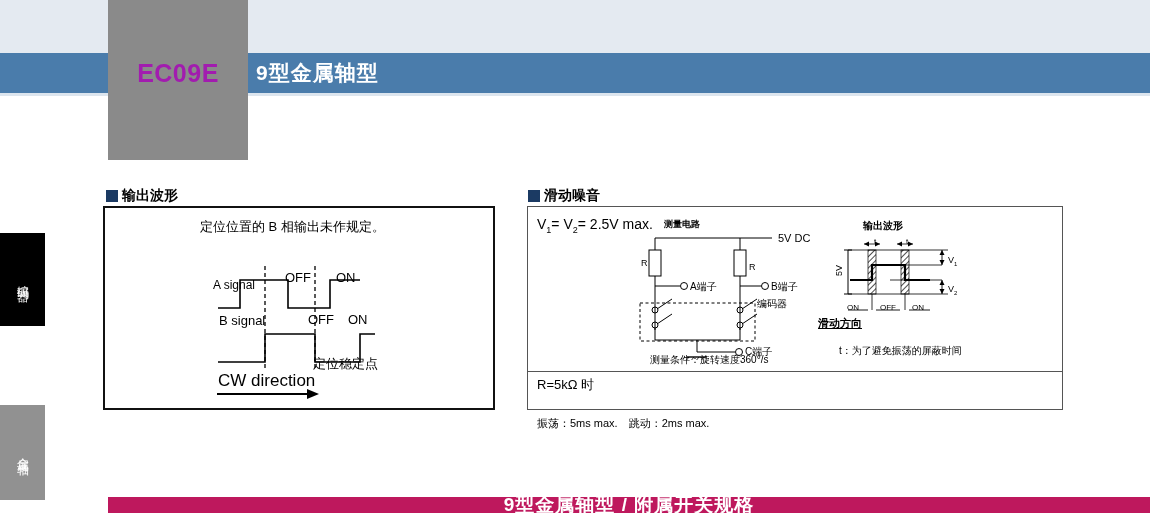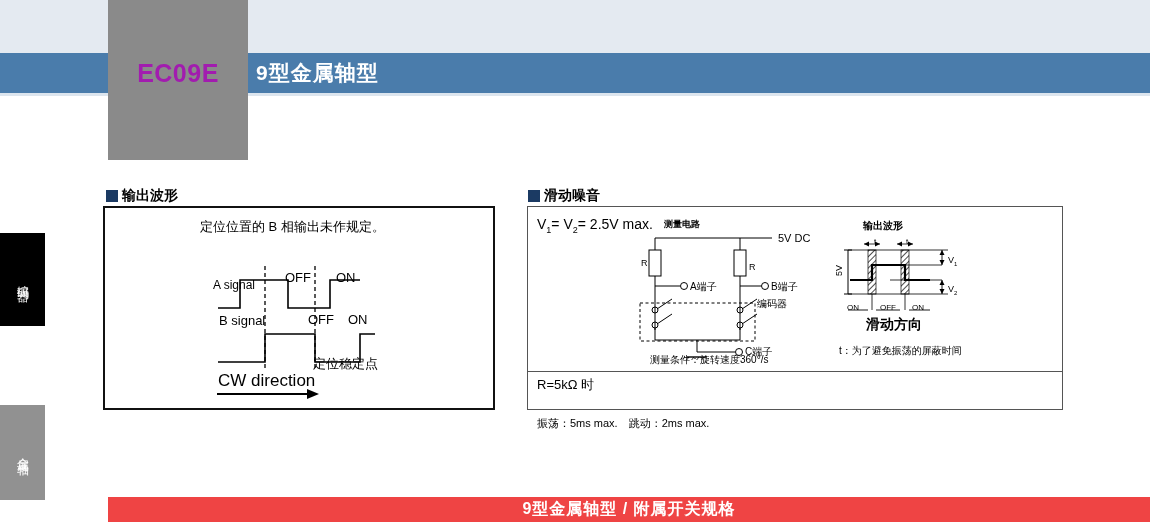--- a/index.html
+++ b/index.html
@@ -33,23 +33,23 @@
     border:2.5px solid #111;box-sizing:border-box;background:#fff;}
   .panel-right{position:absolute;left:527px;top:206px;width:536px;height:204px;
     border:1px solid #555;box-sizing:border-box;background:#fff;}
   .panel-right-div{position:absolute;left:527px;top:371px;width:536px;height:1px;background:#555;}
 
   .note-cn{position:absolute;font-size:13px;}
   .lbl{position:absolute;font-size:12px;white-space:nowrap;}
   .lbl-sm{position:absolute;font-size:11px;white-space:nowrap;}
   .lbl-xs{position:absolute;font-size:7px;white-space:nowrap;}
 
-  .bottom-banner{position:absolute;left:108px;top:497px;width:1042px;height:25px;background:#ef4444;
+  .bottom-banner{position:absolute;left:108px;top:497px;width:1042px;height:16px;background:#be185d;
     display:flex;align-items:center;justify-content:center;
-    color:#fff;font-size:16px;font-weight:bold;letter-spacing:1px;}
+    color:#fff;font-size:19px;font-weight:bold;letter-spacing:1px;}
 
   svg{display:block;}
   .st{stroke:#000;fill:none;}
 </style>
 </head>
 <body>
 
 <div class="band-light"></div>
 <div class="band-blue"></div>
 <div class="band-hair"></div>
@@ -215,21 +215,21 @@
 </svg>
 
 <div class="lbl-xs" style="left:834px;top:265px;writing-mode:vertical-rl;transform:rotate(180deg);font-size:9px;">5V</div>
 <div class="lbl-xs" style="left:874px;top:237px;font-size:8px;">t</div>
 <div class="lbl-xs" style="left:906px;top:237px;font-size:8px;">t</div>
 <div class="lbl-xs" style="left:948px;top:255px;font-size:9px;"><span>V</span><sub style="font-size:6px;">1</sub></div>
 <div class="lbl-xs" style="left:948px;top:284px;font-size:9px;"><span>V</span><sub style="font-size:6px;">2</sub></div>
 <div class="lbl-xs" style="left:847px;top:303px;font-size:8px;">ON</div>
 <div class="lbl-xs" style="left:880px;top:303px;font-size:8px;">OFF</div>
 <div class="lbl-xs" style="left:912px;top:303px;font-size:8px;">ON</div>
-<div class="lbl-xs" style="left:866px;top:316px;font-size:14px;font-weight:bold;">滑动方向</div>
+<div class="lbl-xs" style="left:818px;top:316px;font-size:11px;font-weight:bold;text-decoration:underline;">滑动方向</div>
 <div class="lbl-xs" style="left:839px;top:344px;font-size:10px;">t：为了避免振荡的屏蔽时间</div>
 
 <div class="lbl" style="left:537px;top:376px;font-size:13px;">R=5kΩ 时</div>
 <div class="lbl" style="left:537px;top:416px;font-size:11px;">振荡：5ms max.　跳动：2ms max.</div>
 
 <div class="bottom-banner">
   <span>9型金属轴型 / 附属开关规格</span>
 </div>
 
 </body></html>

